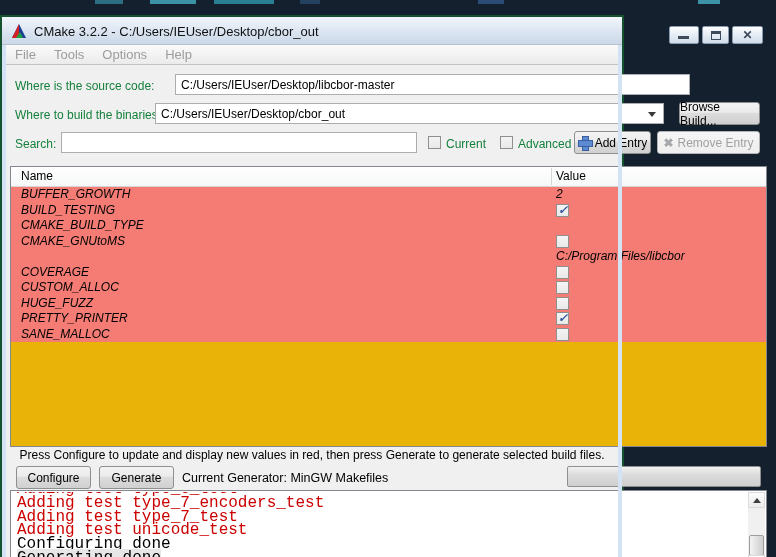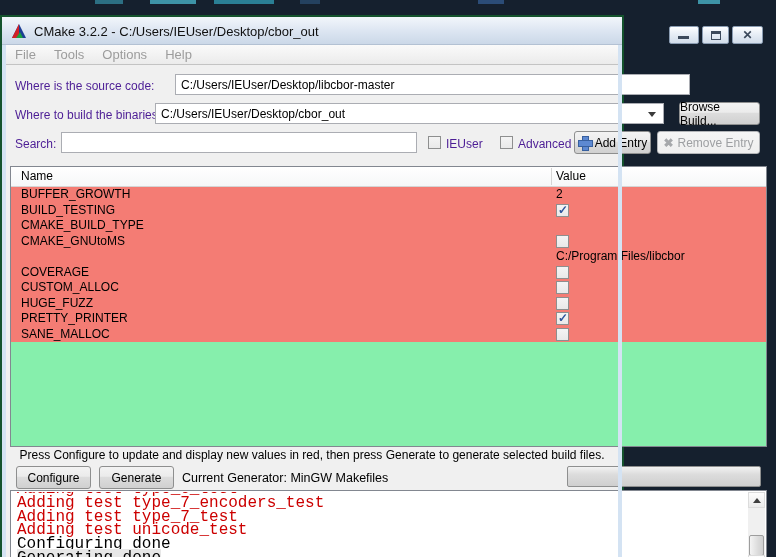--- a/index.html
+++ b/index.html
@@ -23,42 +23,42 @@
   .winbtn .glyph-min { position:absolute; left:8px; bottom:4px; width:11px; height:3px; background:#3c4a5c; }
   .winbtn .glyph-max { position:absolute; left:8px; top:4px; width:10px; height:9px; border:1px solid #3c4a5c; border-top-width:3px; background:transparent; }
   .winbtn .glyph-close { position:absolute; left:0; right:0; top:1px; text-align:center; font-size:12px; font-weight:bold; color:#3c4a5c; }
   #btn-min { left:667px; width:30px; } #btn-max { left:700px; width:27px; } #btn-close { left:730px; width:31px; }
 
   
   .menubar { position:absolute; top:28px; left:0; right:0; height:20px; background:linear-gradient(to bottom,#fafafa,#ebebeb); border-bottom:1px solid #c3c3c3; display:flex; align-items:center; padding-left:4px; }
   .menu-item { padding:0 9px; color:#9c9c9c; font-size:13px; }
 
   
-  .lbl { position:absolute; white-space:nowrap; color:#4c1d95; }
+  .lbl { position:absolute; white-space:nowrap; color:#15803d; }
   .text-field { position:absolute; background:#fff; border:1px solid #abadb3; display:flex; align-items:center; padding:0 5px; white-space:nowrap; overflow:hidden; }
   .combo-arrow { position:absolute; right:7px; top:8px; width:0; height:0; border-left:4px solid transparent; border-right:4px solid transparent; border-top:5px solid #3a3a3a; }
 
   .win-btn { position:absolute; border:1px solid #8e8f8f; border-radius:3px; background:linear-gradient(to bottom,#f3f3f3,#ebebeb 45%,#dddddd 46%,#d0d0d0); display:flex; align-items:center; justify-content:center; font-size:12px; color:#000; gap:4px; }
   .win-btn.disabled { color:#9d9fa2; border-color:#b2b4b7; background:linear-gradient(to bottom,#f5f5f5,#efefef); }
 
   .checkbox13 { width:13px; height:13px; border:1px solid #8e8f8f; background:linear-gradient(to bottom,#f4f4f4,#e9e9e9); position:relative; flex:0 0 13px; }
   .checkbox13.checked::after { content:"\2713"; position:absolute; left:1px; top:-2px; font-size:12px; font-weight:bold; color:#2f549c; }
 
   .plus-icon { position:relative; width:13px; height:13px; }
   .plus-icon::before { content:""; position:absolute; left:4px; top:0; width:5px; height:13px; background:#5d89d2; border:1px solid #38609f; }
   .plus-icon::after { content:""; position:absolute; left:0; top:4px; width:13px; height:5px; background:#5d89d2; border:1px solid #38609f; }
   .x-icon { color:#a6a8ab; font-weight:bold; font-size:12px; }
 
   
-  .cache-table { position:absolute; left:8px; top:149px; width:757px; height:281px; background:#86efac; border:1px solid #828790; overflow:hidden;text-align:center; }
+  .cache-table { position:absolute; left:8px; top:149px; width:757px; height:281px; background:#eab308; border:1px solid #828790; overflow:hidden;text-align:center; }
   .cache-header { position:relative; height:20px; background:linear-gradient(to bottom,#ffffff,#f6f7f8); border-bottom:1px solid #d5d5d5; }
   .cache-header .col-name { position:absolute; left:10px; top:2px; }
   .cache-header .col-value { position:absolute; left:545px; top:2px; }
   .cache-header .col-sep { position:absolute; left:540px; top:1px; bottom:1px; width:1px; background:#d5d5d5; }
-  .cache-rows { position:relative; }
+  .cache-rows { position:relative;font-style:italic; }
   .trow { position:relative; height:15.5px; display:flex; align-items:center; }
   .trow .cell-name { position:absolute; left:10px; line-height:15.5px; white-space:nowrap; }
   .trow .cell-value { position:absolute; left:545px; line-height:15.5px; white-space:nowrap; display:flex; align-items:center; height:15.5px; }
 
   .hint-text { position:absolute; left:0; right:0; top:431px; text-align:center; font-size:12px; color:#000; }
 
   .gen-label { position:absolute; left:180px; top:457px; font-size:12.5px; white-space:nowrap; }
   .progress-bar { position:absolute; left:565px; top:452px; width:194px; height:21px; border:1px solid #8e8f8f; border-radius:2px; background:linear-gradient(to bottom,#f2f2f2,#dcdcdc 40%,#cfcfcf); }
 
   
@@ -127,21 +127,21 @@
   </div>
   <div class="win-btn" style="left:677px;top:85px;width:81px;height:23px;">
     <span>Browse Build...</span>
   </div>
 
   <span class="lbl" style="left:13px;top:120px;">Search:</span>
   <div class="text-field" style="left:59px;top:115px;width:356px;height:21px;">
     <span></span>
   </div>
   <div class="checkbox13" style="position:absolute;left:426px;top:119px;"></div>
-  <span class="lbl" style="left:444px;top:120px;">IEUser</span>
+  <span class="lbl" style="left:444px;top:120px;">Current</span>
   <div class="checkbox13" style="position:absolute;left:498px;top:119px;"></div>
   <span class="lbl" style="left:516px;top:120px;">Advanced</span>
   <div class="win-btn" style="left:572px;top:114px;width:77px;height:23px;">
     <span class="plus-icon"></span>
     <span>Add Entry</span>
   </div>
   <div class="win-btn disabled" style="left:655px;top:114px;width:103px;height:23px;">
     <span class="x-icon">✖</span>
     <span>Remove Entry</span>
   </div>

